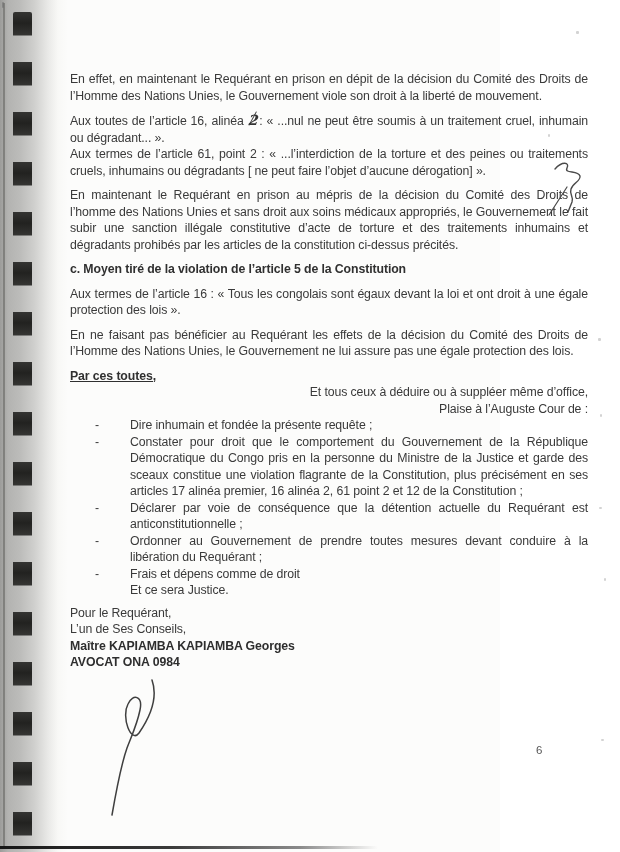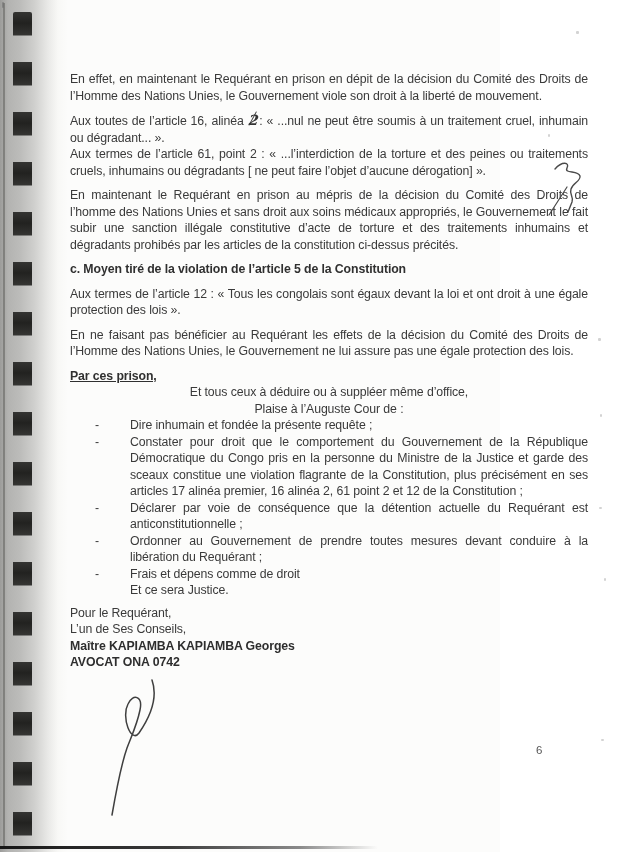--- a/index.html
+++ b/index.html
@@ -41,21 +41,21 @@
     position:absolute; left:70px; top:71px; width:518px;
     font-size:12.3px; line-height:16.5px; color:#3a3a3a;
     letter-spacing:-0.1px;
   }
   .block { margin:0 0 8px 0; text-align:justify; }
   .heading { font-weight:bold; color:#303030; margin:6px 0 8px 0; text-align:justify; }
   .motifs-heading {
     font-weight:bold; color:#303030; text-decoration:underline;
     margin:6px 0 0 0; text-align:left;
   }
-  .plain-line { text-align:center; }
+  .plain-line { text-align:right; }
   .req-item { position:relative; padding-left:60px; text-align:justify; }
   .req-item::before { content:"-"; position:absolute; left:25px; top:0; color:#3a3a3a; }
   .req-subline { padding-left:60px; text-align:left; }
   .closing { margin-top:6px; text-align:left; }
   .closing .bold { font-weight:bold; color:#2e2e2e; }
   
   .hand-num {
     position:relative; display:inline-block;
     font-family:"DejaVu Serif", serif; font-style:italic; font-weight:bold;
     font-size:14px; color:#333; transform:skewX(-6deg); padding:0 1px;
@@ -100,42 +100,42 @@
 
     <div class="block">
       <div><span>Aux toutes de l’article 16, alinéa </span><span class="hand-num">2</span><span>: « ...nul ne peut être soumis à un traitement cruel, inhumain ou dégradant... ».</span></div>
       <div>Aux termes de l’article 61, point 2 : « ...l’interdiction de la torture et des peines ou traitements cruels, inhumains ou dégradants [ ne peut faire l’objet d’aucune dérogation] ».</div>
     </div>
 
     <p class="block">En maintenant le Requérant en prison au mépris de la décision du Comité des Droits de l’homme des Nations Unies et sans droit aux soins médicaux appropriés, le Gouvernement le fait subir une sanction illégale constitutive d’acte de torture et des traitements inhumains et dégradants prohibés par les articles de la constitution ci-dessus précités.</p>
 
     <p class="heading">c. Moyen tiré de la violation de l’article 5 de la Constitution</p>
 
-    <p class="block">Aux termes de l’article 12 : « Tous les congolais sont égaux devant la loi et ont droit à une égale protection des lois ».</p>
+    <p class="block">Aux termes de l’article 16 : « Tous les congolais sont égaux devant la loi et ont droit à une égale protection des lois ».</p>
 
     <p class="block">En ne faisant pas bénéficier au Requérant les effets de la décision du Comité des Droits de l’Homme des Nations Unies, le Gouvernement ne lui assure pas une égale protection des lois.</p>
 
-    <p class="motifs-heading">Par ces prison,</p>
+    <p class="motifs-heading">Par ces toutes,</p>
     <div class="plain-line">Et tous ceux à déduire ou à suppléer même d’office,</div>
     <div class="plain-line">Plaise à l’Auguste Cour de :</div>
 
     <div>
       <div class="req-item">Dire inhumain et fondée la présente requête ;</div>
       <div class="req-item">Constater pour droit que le comportement du Gouvernement de la République Démocratique du Congo pris en la personne du Ministre de la Justice et garde des sceaux constitue une violation flagrante de la Constitution, plus précisément en ses articles 17 alinéa premier, 16 alinéa 2, 61 point 2 et 12 de la Constitution ;</div>
       <div class="req-item">Déclarer par voie de conséquence que la détention actuelle du Requérant est anticonstitutionnelle ;</div>
       <div class="req-item">Ordonner au Gouvernement de prendre toutes mesures devant conduire à la libération du Requérant ;</div>
       <div class="req-item">Frais et dépens comme de droit</div>
       <div class="req-subline">Et ce sera Justice.</div>
     </div>
 
     <div class="closing">
       <div>Pour le Requérant,</div>
       <div>L’un de Ses Conseils,</div>
       <div class="bold">Maître KAPIAMBA KAPIAMBA Georges</div>
-      <div class="bold">AVOCAT ONA 0742</div>
+      <div class="bold">AVOCAT ONA 0984</div>
     </div>
   </div>
 
   <svg class="sig-svg" width="90" height="160" viewBox="0 0 90 160">
     <path d="M57,15 C63,32 55,52 44,68 C36,79 26,52 33,39 C38,28 48,31 45,45
              C42,60 36,72 32,83 C26,100 21,127 17,150" fill="none" stroke="#3f3f3f" stroke-width="1.5" stroke-linecap="round"></path>
   </svg>
 
   <svg class="squiggle-svg" width="48" height="64" viewBox="0 0 48 64">
     <path d="M10,11 c7,-8 15,-7 12,-1 c-3,6 11,2 13,8 c1,5 -7,7 -9,13 c-2,6 3,7 1,13 l-4,10" fill="none" stroke="#4a4a4a" stroke-width="1.4" stroke-linecap="round"></path>

